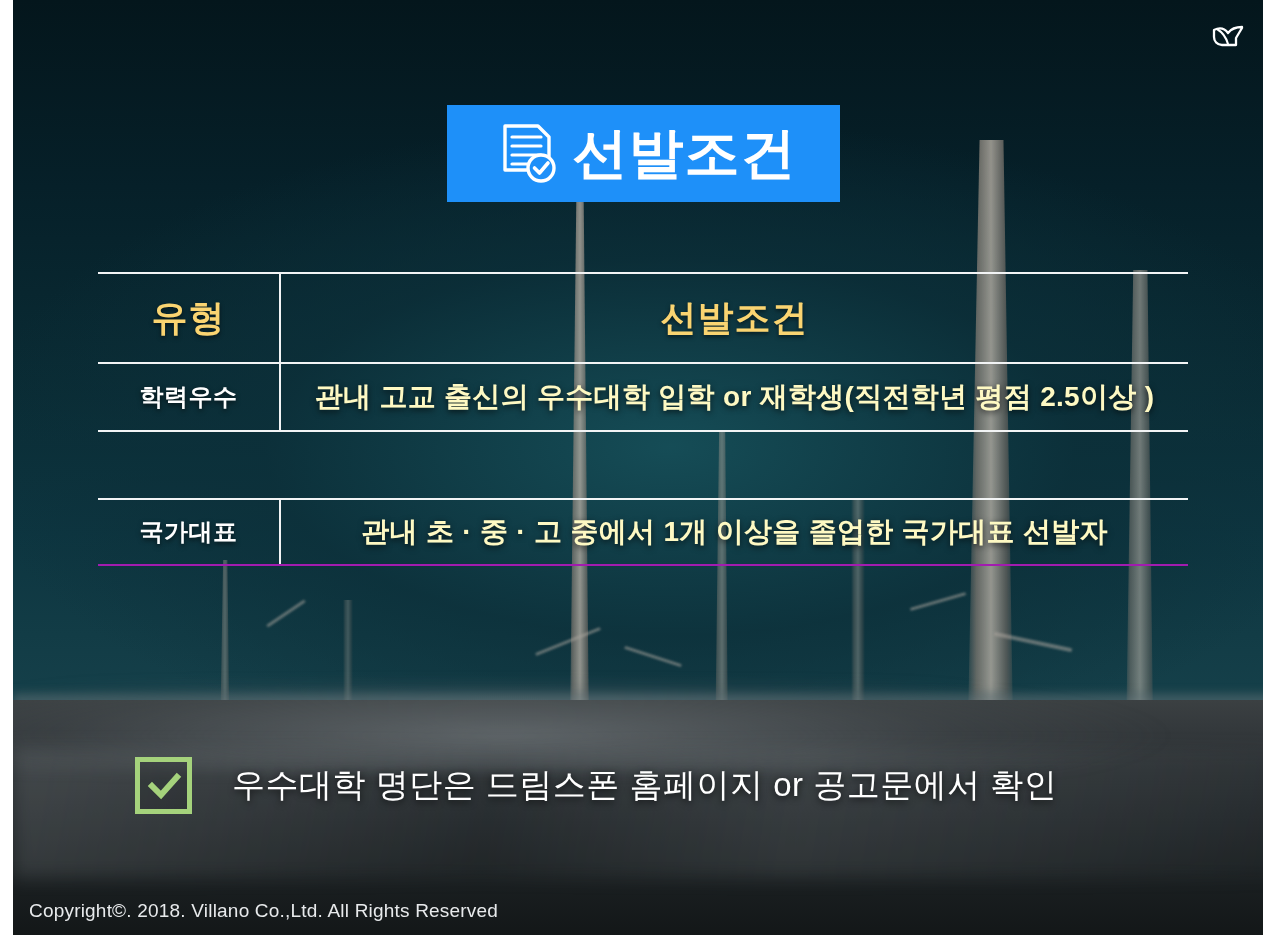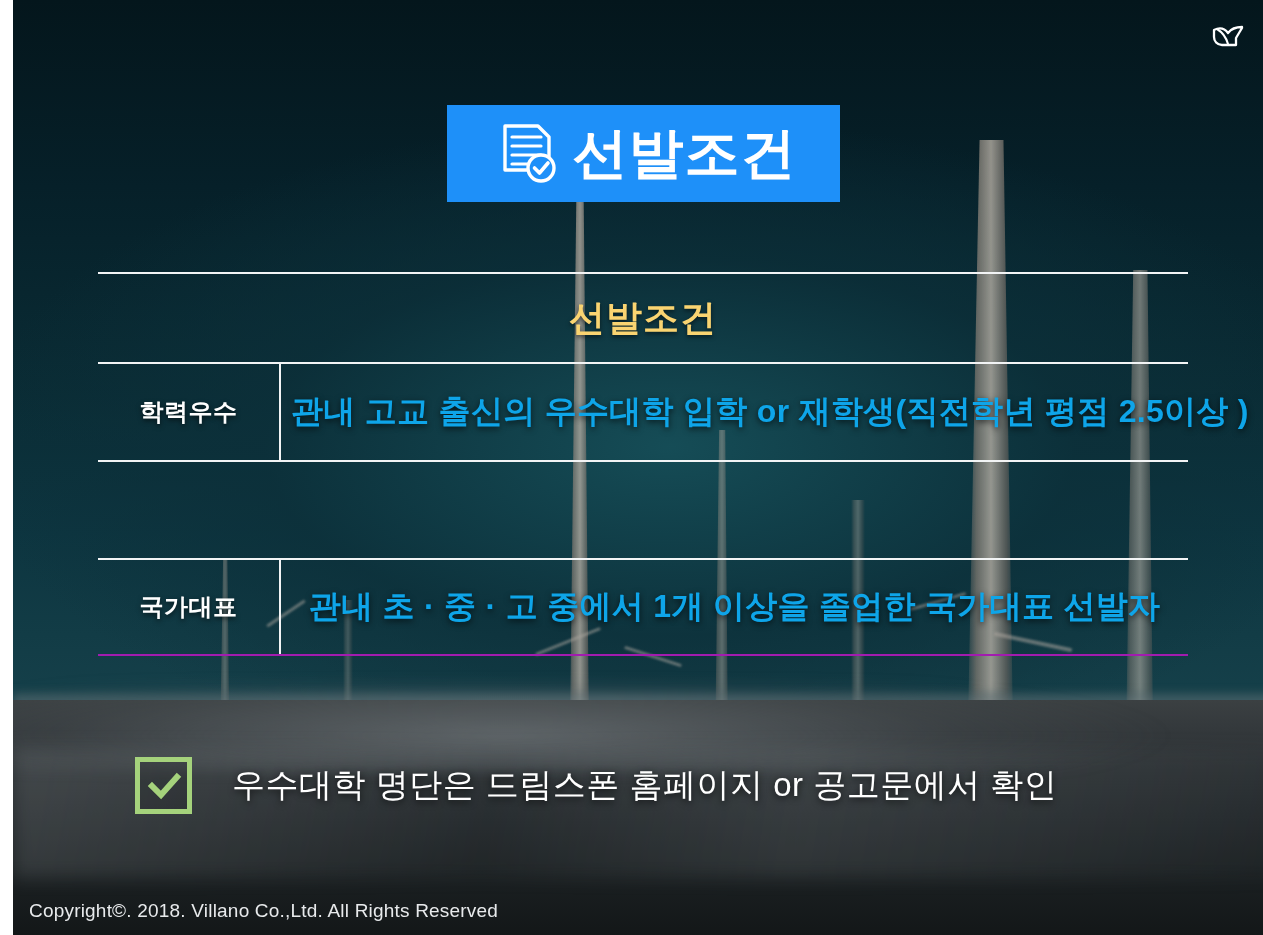--- a/index.html
+++ b/index.html
@@ -120,21 +120,21 @@
     left: 85px; top: 272px;
     width: 1090px;
   }
   .row {
     display: flex;
     border-top: 2px solid #f2f4f5;
     position: relative;
   }
   .row:last-child { border-bottom: 2px solid #a21caf; }
   .row.header { height: 90px; }
-  .row.body   { height: 98px; }
+  .row.body   { height: 68px; }
 
   .cell-type {
     width: 183px;
     flex: 0 0 183px;
     display: flex;
     align-items: center;
     justify-content: center;
     border-right: 2px solid #f2f4f5;
   }
   .cell-cond {
@@ -153,22 +153,22 @@
     text-shadow: 0 2px 4px rgba(0,0,0,.55);
   }
   .row.body .cell-type {
     color: #ffffff;
     font-size: 24px;
     font-weight: 700;
     letter-spacing: .5px;
     text-shadow: 0 2px 5px rgba(0,0,0,.65);
   }
   .row.body .cell-cond {
-    color: #0ea5e9;
-    font-size: 32px;
+    color: #fef9c3;
+    font-size: 28px;
     font-weight: 700;
     letter-spacing: .3px;
     white-space: nowrap;
     text-shadow: 0 2px 6px rgba(0,0,0,.7);
   }
 
   
   .footnote {
     position: absolute;
     left: 122px; top: 757px;
@@ -242,20 +242,21 @@
         <circle cx="44" cy="46" r="13" fill="#1e90f9" stroke="#ffffff" stroke-width="3.4"></circle>
         <path d="M37.5 46 L42.5 51 L51 41" fill="none" stroke="#ffffff" stroke-width="3.6" stroke-linecap="round" stroke-linejoin="round"></path>
       </svg>
     </span>
     <span class="title-text">선발조건</span>
   </div>
 
   <div class="table">
 
     <div class="row header">
+      <div class="cell-type">유형</div>
       <div class="cell-cond">선발조건</div>
     </div>
 
     <div class="row body">
       <div class="cell-type">학력우수</div>
       <div class="cell-cond">관내 고교 출신의 우수대학 입학 or 재학생(직전학년 평점 2.5이상 )</div>
     </div>
 
 
     <div class="row body">

